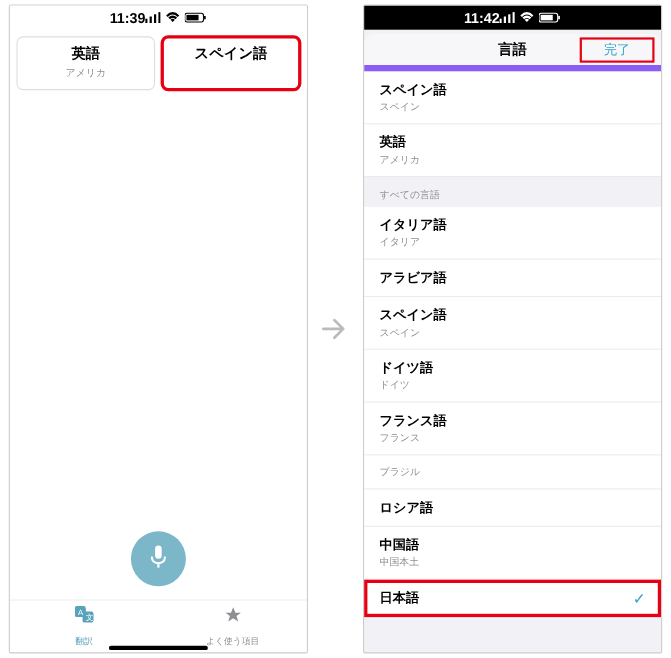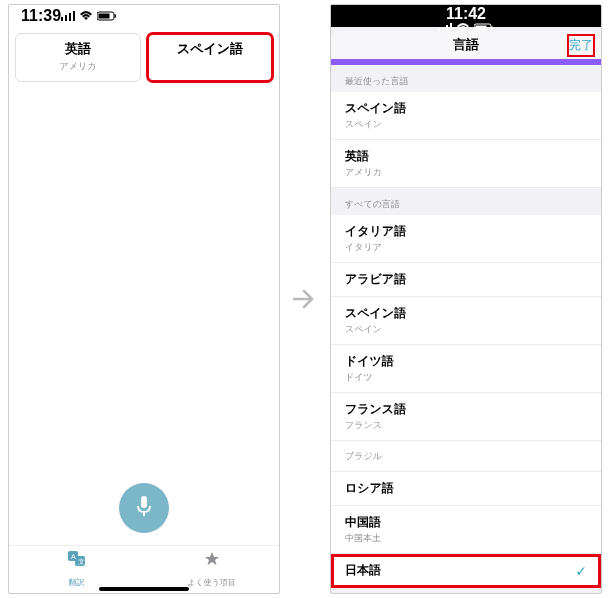--- a/index.html
+++ b/index.html
@@ -22,28 +22,28 @@
     border-radius: 2px;
   }
   .phone-left { background: #fff; }
   .phone-right { background: #f2f2f6; }
 
   
   .status-bar {
     height: 22px;
     display: flex;
     align-items: center;
-    justify-content: flex-start;
+    justify-content: center;
     padding: 0 12px;
-    font-size: 16px;
+    font-size: 13px;
     font-weight: 600;
     position: relative;
   }
   .phone-left .status-bar { background:#fff; color:#000; }
-  .phone-right .status-bar { background:#000; color:#fff;flex-direction:column; }
+  .phone-right .status-bar { background:#000; color:#fff; }
   .status-right { display:flex; align-items:center; gap:4px; }
   .signal-icon svg, .wifi-icon svg, .battery-icon svg { display:block; }
 
   
   .lang-header {
     display:flex;
     padding: 6px 6px 0 6px;
     gap:0;
     background:#fff;
   }
@@ -125,21 +125,21 @@
     border-top-left-radius:10px;
     border-top-right-radius:10px;
   }
   .sheet-title { font-size:13px; font-weight:700; color:#000; }
   .done-btn {
     position:absolute;
     right:8px;
     font-size:12px;
     color:#2fa5c7;
     outline:2px solid #e60012;
-    padding:1px 0;
+    padding:1px 20px;
   }
   .section-label {
     font-size:9px;
     color:#8e8e93;
     padding:10px 14px 4px;
   }
   .list-group { background:#fff; }
   .list-row {
     padding:8px 14px;
     border-bottom:1px solid #eceaef;
@@ -273,21 +273,20 @@
           </svg>
       </span>
     </span>
   </div>
 
   <div class="sheet-head">
     <span class="sheet-title">言語</span>
     <span class="done-btn">完了</span>
   </div>
 
-  <div class="section-label">最近使った言語</div>
   <div class="list-group" id="recent-group">
       <div class="list-row">
         <div class="row-main">スペイン語</div>
         <div class="row-sub">スペイン</div>
       </div>
       <div class="list-row">
         <div class="row-main">英語</div>
         <div class="row-sub">アメリカ</div>
       </div>
     </div>

